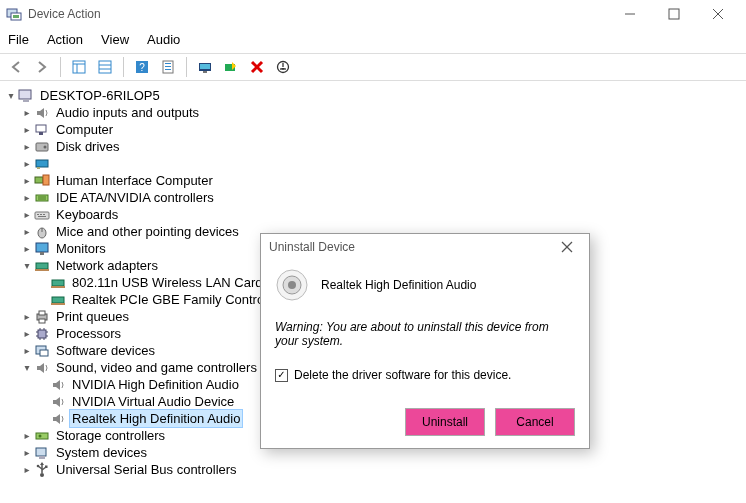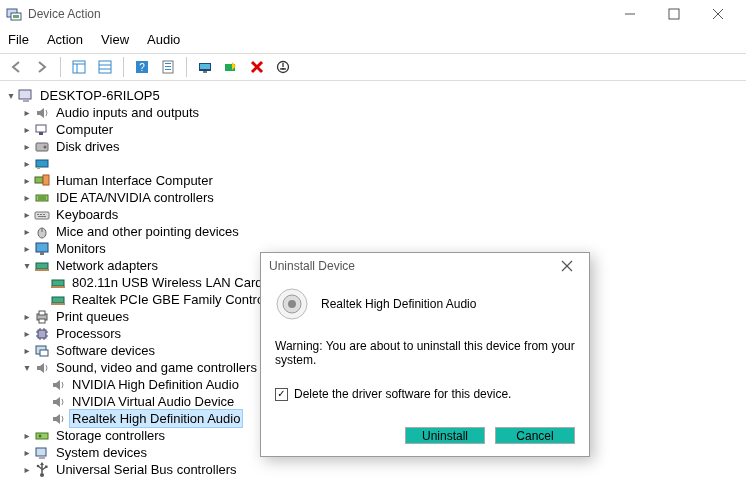--- a/index.html
+++ b/index.html
@@ -80,43 +80,43 @@
     display:flex;align-items:center;justify-content:center;
     margin-right:4px;
   }
   .label { padding:0 2px; font-size:13px;}
   .indent0 { padding-left: 0px; }
   .indent1 { padding-left: 16px; }
   .indent2 { padding-left: 32px; }
   
   .dialog {
     position:absolute;
-    left:260px; top:252px;
+    left:260px; top:233px;
     width:330px;
     background:#fff;
     border:1px solid #999;
     box-shadow: 4px 4px 14px rgba(0,0,0,0.25);
     font-size:12px;
   }
   .dialog .dtitle {
     display:flex; align-items:center;
     padding:6px 8px;
     color:#555;
   }
   .dialog .dtitle .dclose { margin-left:auto; width:20px; text-align:center; color:#555;}
   .dialog .dbody { padding: 8px 14px 6px 14px; }
   .dialog .drow1 { display:flex; align-items:center; gap:12px; margin-bottom:18px;}
   .dialog .speaker-large { width:34px;height:34px; display:flex;align-items:center;justify-content:center;}
-  .dialog .warn { margin-bottom:20px; }
+  .dialog .warn { margin-bottom:20px;font-style:italic; }
   .dialog .chkrow { display:flex; align-items:center; gap:6px; margin-bottom:20px;}
   .dialog .chkbox { width:13px;height:13px;border:1px solid #555;display:flex;align-items:center;justify-content:center;font-size:10px;line-height:10px;}
   .dialog .btns { display:flex; justify-content:flex-end; gap:10px; padding:0 14px 12px 0;}
   .dialog button {
-    min-width:80px; height:17px;
-    border:1px solid #aaa; background:#14b8a6;
+    min-width:80px; height:28px;
+    border:1px solid #aaa; background:#ec4899;
     font-family:inherit; font-size:12px;
   }
   svg { display:block; }
 </style>
 </head>
 <body>
 
 <div class="titlebar">
   <span class="app-icon">
     <svg width="16" height="16" viewBox="0 0 16 16">

